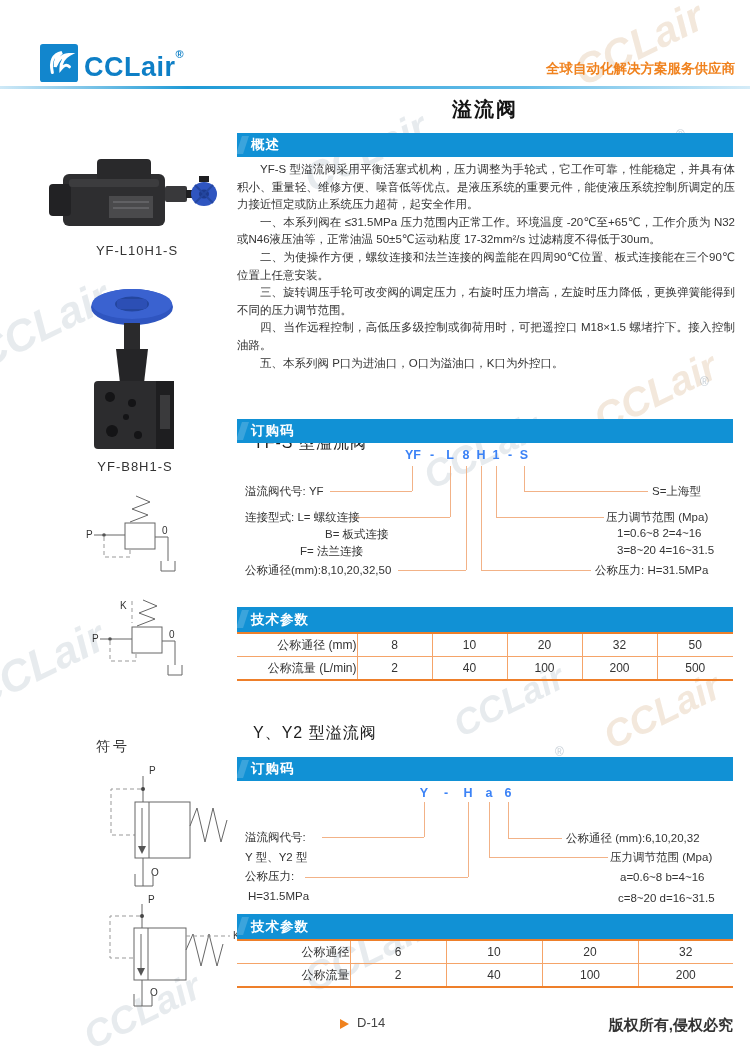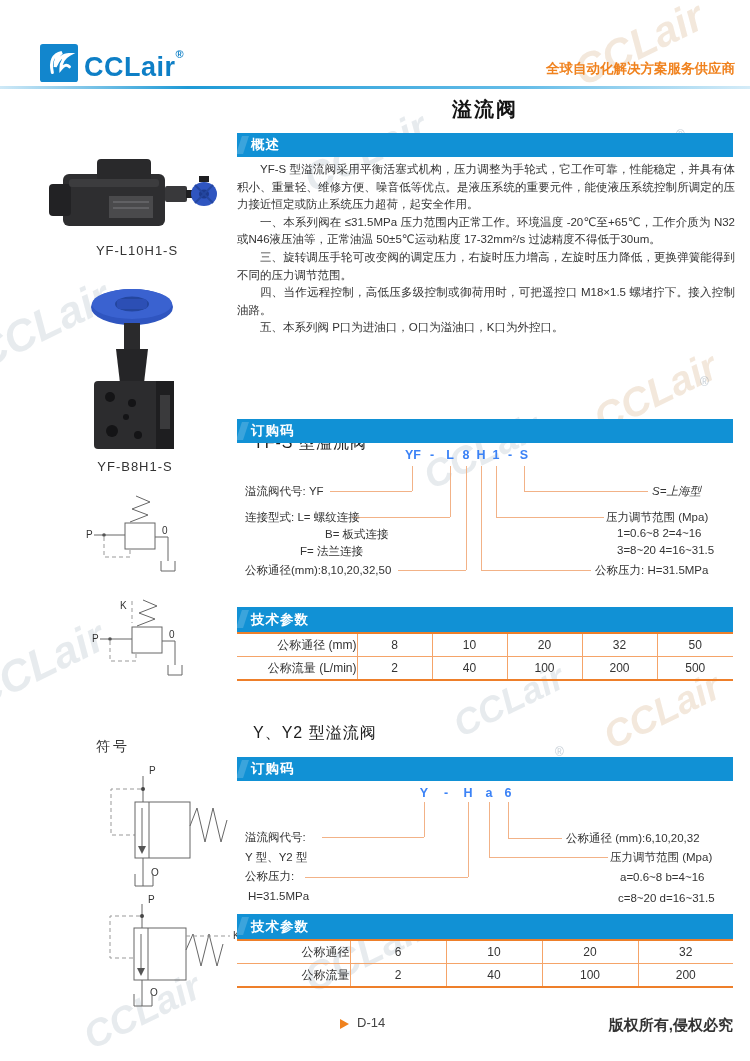--- a/index.html
+++ b/index.html
@@ -184,20 +184,21 @@
       <line x1="62" y1="88" x2="62" y2="114" class="symline"></line>
       <text x="70" y="104" class="symtext">O</text>
       <polyline points="54,102 54,114 72,114 72,102" class="symline"></polyline>
     </svg>
   </div>
 
   <div class="banner" style="top:133px;">概述</div>
   <div class="ovtext">
     <p>YF-S 型溢流阀采用平衡活塞式机构，压力调整为手轮式，它工作可靠，性能稳定，并具有体积小、重量轻、维修方便、噪音低等优点。是液压系统的重要元件，能使液压系统控制所调定的压力接近恒定或防止系统压力超荷，起安全作用。</p>
     <p>一、本系列阀在 ≤31.5MPa 压力范围内正常工作。环境温度 -20℃至+65℃，工作介质为 N32 或N46液压油等，正常油温 50±5℃运动粘度 17-32mm²/s  过滤精度不得低于30um。</p>
+    <p>二、为使操作方便，螺纹连接和法兰连接的阀盖能在四周90℃位置、板式连接能在三个90℃位置上任意安装。</p>
     <p>三、旋转调压手轮可改变阀的调定压力，右旋时压力增高，左旋时压力降低，更换弹簧能得到不同的压力调节范围。</p>
     <p>四、当作远程控制，高低压多级控制或御荷用时，可把遥控口 M18×1.5 螺堵拧下。接入控制油路。</p>
     <p>五、本系列阀 P口为进油口，O口为溢油口，K口为外控口。</p>
   </div>
 
   <div class="sec-title" style="top:385px;margin-top:48px;">YF-S 型溢流阀</div>
   <div class="banner" style="top:419px;">订购码</div>
 
   <div class="code-char" style="left:413px;top:448px;">YF</div>
   <div class="code-char" style="left:432px;top:448px;">-</div>
@@ -219,21 +220,21 @@
   <div class="oline-h" style="left:398px;top:570px;width:68px;"></div>
   <div class="oline-h" style="left:481px;top:570px;width:110px;"></div>
   <div class="oline-h" style="left:496px;top:517px;width:108px;"></div>
   <div class="oline-h" style="left:524px;top:491px;width:124px;"></div>
 
   <div class="olabel" style="left:245px;top:484px;">溢流阀代号: YF</div>
   <div class="olabel" style="left:245px;top:510px;">连接型式: L= 螺纹连接</div>
   <div class="olabel" style="left:300px;top:527px;margin-left:25px;">B= 板式连接</div>
   <div class="olabel" style="left:300px;top:544px;">F= 法兰连接</div>
   <div class="olabel" style="left:245px;top:563px;">公称通径(mm):8,10,20,32,50</div>
-  <div class="olabel" style="left:652px;top:484px;font-style:italic;">S=上海型</div>
+  <div class="olabel" style="left:652px;top:484px;">S=上海型</div>
   <div class="olabel" style="left:606px;top:510px;">压力调节范围 (Mpa)</div>
   <div class="olabel" style="left:617px;top:527px;">1=0.6~8   2=4~16</div>
   <div class="olabel" style="left:617px;top:544px;">3=8~20  4=16~31.5</div>
   <div class="olabel" style="left:595px;top:563px;">公称压力: H=31.5MPa</div>
 
   <div class="banner tbl" style="top:607px;">技术参数</div>
   <table class="ptable" style="top:634px;">
     <colgroup>
         <col style="width:120px">
         <col style="width:75px">

